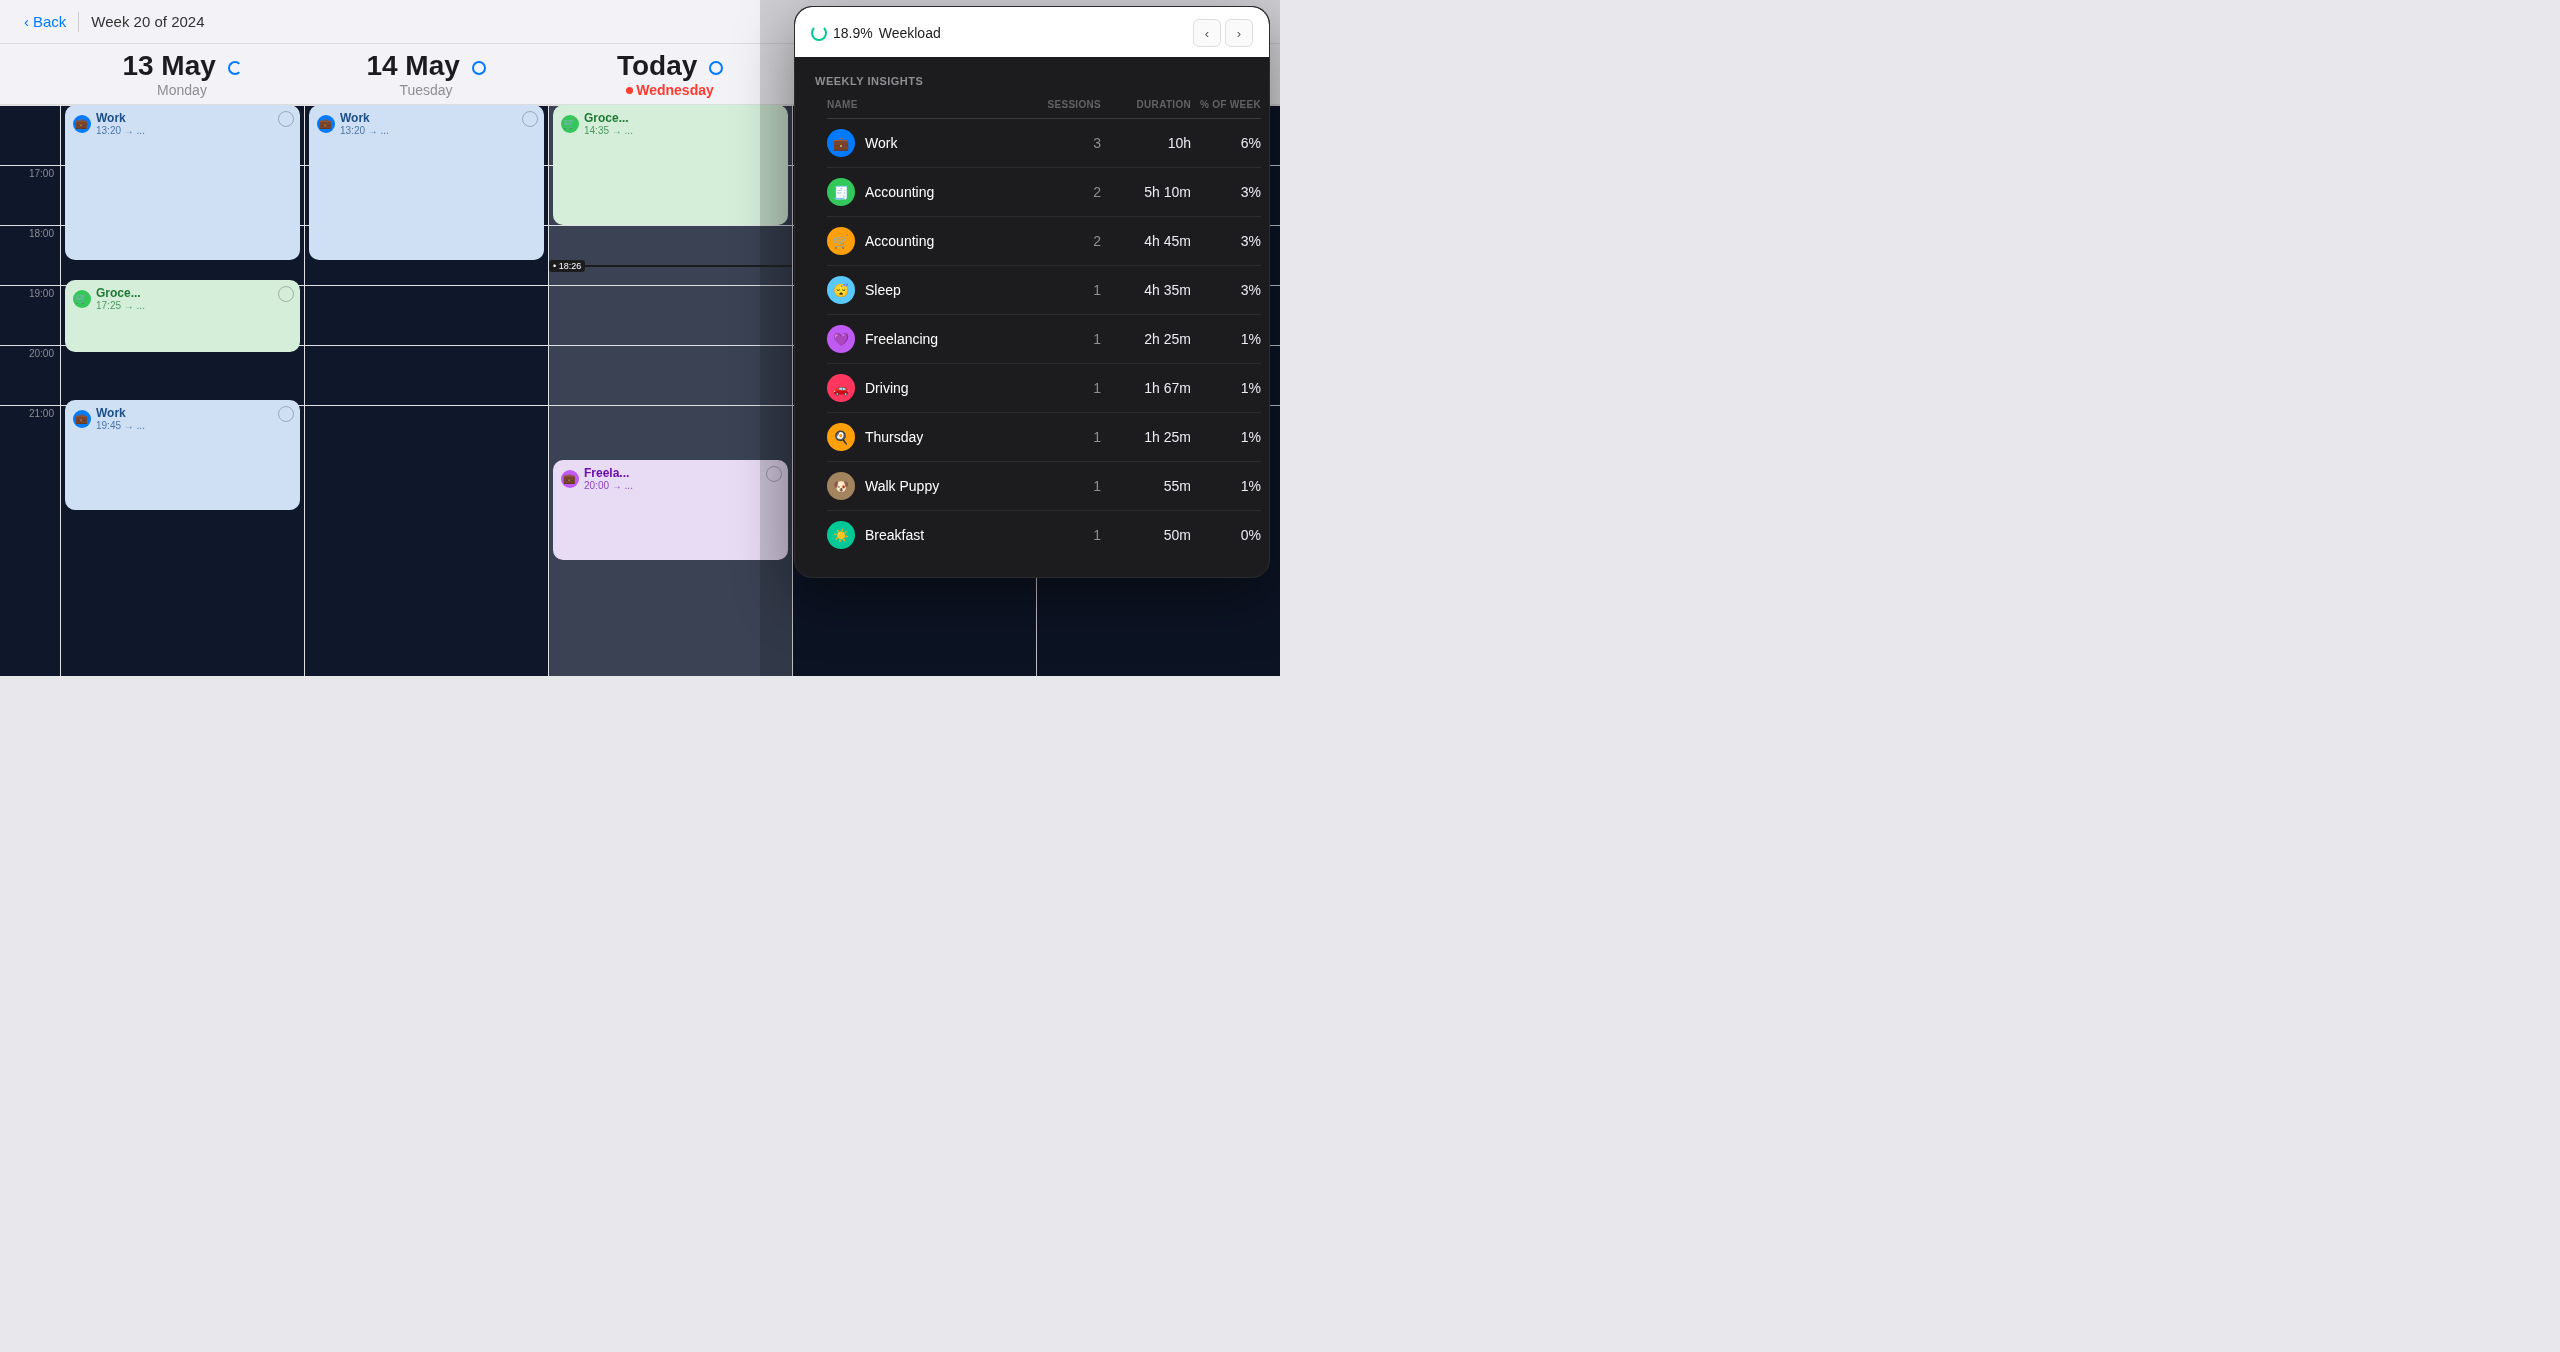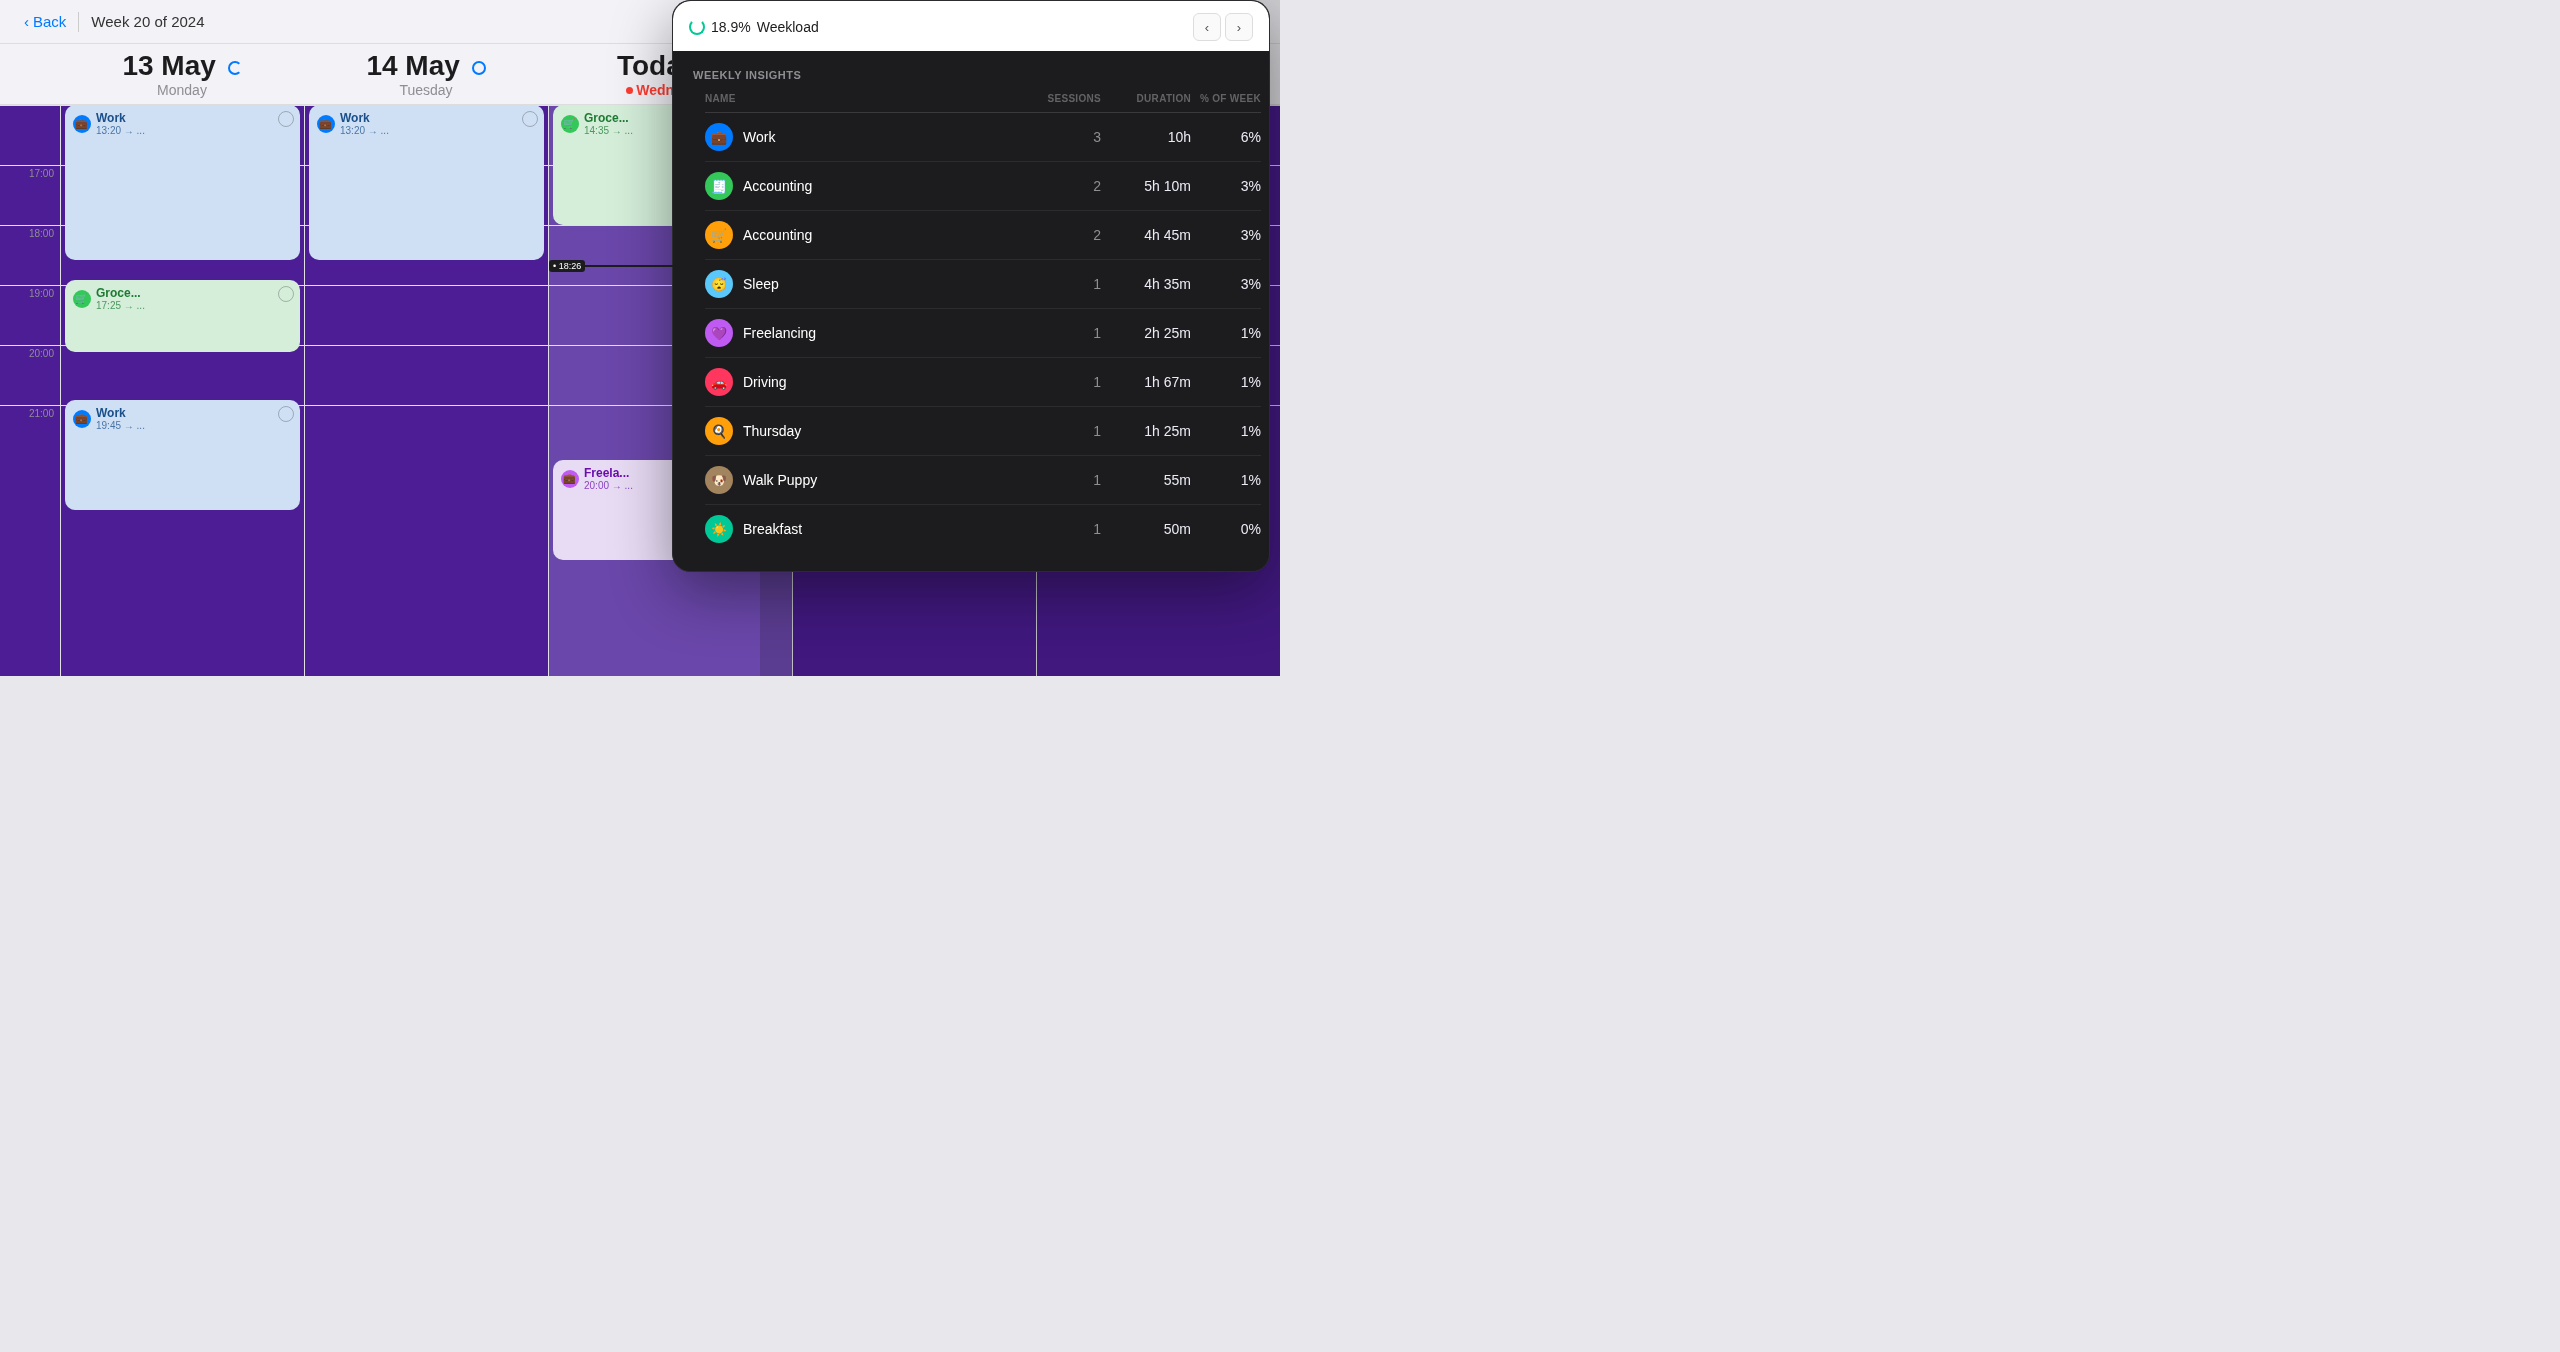--- a/index.html
+++ b/index.html
@@ -32,21 +32,21 @@
       font-weight: 400;
     }
     .divider-h { width: 1px; height: 20px; background: #ccc; }
     .week-label { font-size: 15px; color: #333; font-weight: 400; }
 
     
     .calendar {
       display: flex;
       flex-direction: column;
       height: calc(676px - 44px);
-      background: #4c1d95;
+      background: #0f172a;
     }
     .day-headers {
       display: grid;
       grid-template-columns: 60px repeat(5, 1fr);
       background: #f2f2f7;
       border-bottom: 1px solid #ddd;
       padding: 8px 0 6px;
     }
     .time-gutter { }
     .day-col-header {
@@ -162,23 +162,23 @@
 
     
     .panel-overlay {
       position: absolute;
       top: 0; right: 0; bottom: 0;
       width: 520px;
       background: rgba(0,0,0,0.15);
     }
     .insights-panel {
       position: absolute;
-      top: 0;
+      top: 6px;
       right: 10px;
-      width: 598px;
+      width: 476px;
       background: #1c1c1e;
       border-radius: 18px;
       overflow: hidden;
       box-shadow: 0 20px 60px rgba(0,0,0,0.4);
       border: 1.5px solid #2c2c2e;
     }
     .panel-header-bar {
       background: #fff;
       border-radius: 18px 18px 0 0;
       padding: 12px 16px 10px;

